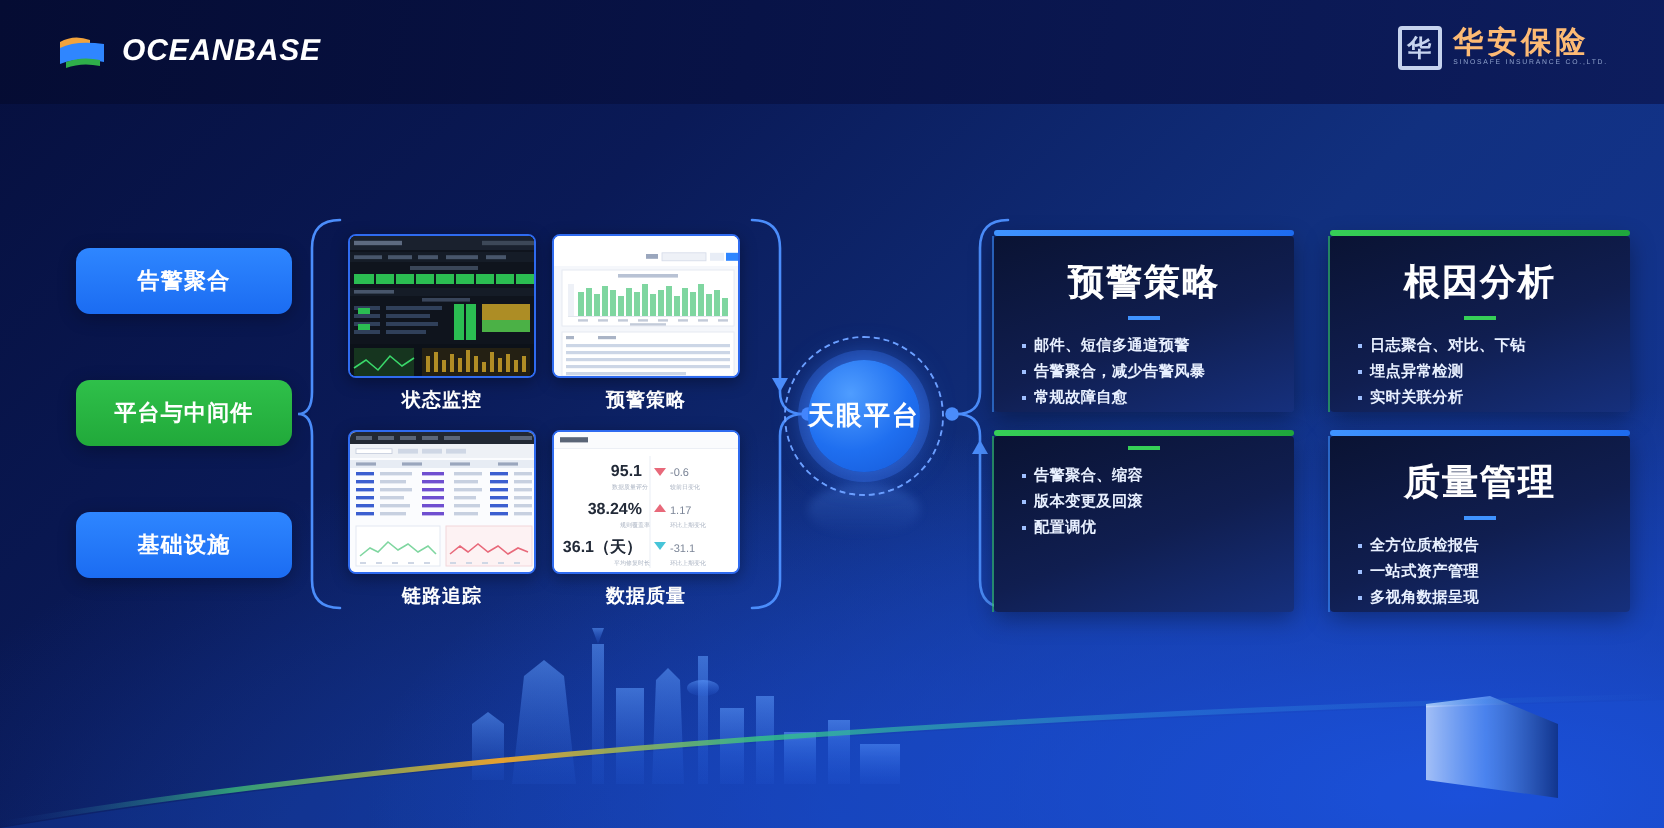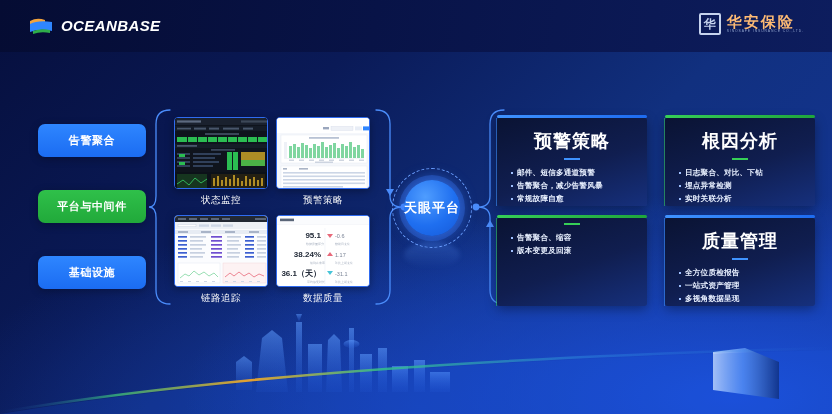--- a/index.html
+++ b/index.html
@@ -52,21 +52,21 @@
   
   .brace { position:absolute; z-index:4; }
 
   
   #thumbs { position:absolute; left:174px; top:117px; width:196px; z-index:5;
             display:grid; grid-template-columns:94px 94px; gap:8px 8px; }
   .thumb-cell { width:94px; }
   .shot { width:94px; height:72px; border-radius:4px; border:1.5px solid #2f6bf0;
           overflow:hidden; position:relative; background:#121826;
           box-shadow:0 2px 8px rgba(0,0,0,.35); }
-  .cap { text-align:center; color:#fff; font-size:9.5px; font-weight:normal;
+  .cap { text-align:center; color:#fff; font-size:9.5px; font-weight:bold;
          margin-top:5px; letter-spacing:.5px; }
 
   
   .s-dark { background:#11161f; }
   .s-light { background:#f4f6fa; }
 
   
   #center { position:absolute; left:404px; top:180px; z-index:6; }
   #dash-ring { position:absolute; left:-12px; top:-12px; width:80px; height:80px;
                border:1px dashed #6da0ff; border-radius:50%; }
@@ -505,20 +505,24 @@
     <div class="card-div" style="background:#36cf57;"></div>
     <div class="bullets">
       <div class="bullet">
           <span class="bdot"></span>
           <span class="btext">告警聚合、缩容</span>
         </div>
       <div class="bullet">
           <span class="bdot"></span>
           <span class="btext">版本变更及回滚</span>
         </div>
+      <div class="bullet">
+          <span class="bdot"></span>
+          <span class="btext">配置调优</span>
+        </div>
     </div>
   </div>
 
   <div class="card">
     <div class="topbar" style="background:linear-gradient(90deg,#3f93ff,#1d6bf0);"></div>
     <div class="sidebar-l" style="background:#3f93ff;"></div>
     <div class="card-title">质量管理</div>
     <div class="card-div" style="background:#3f93ff;"></div>
     <div class="bullets">
       <div class="bullet">

